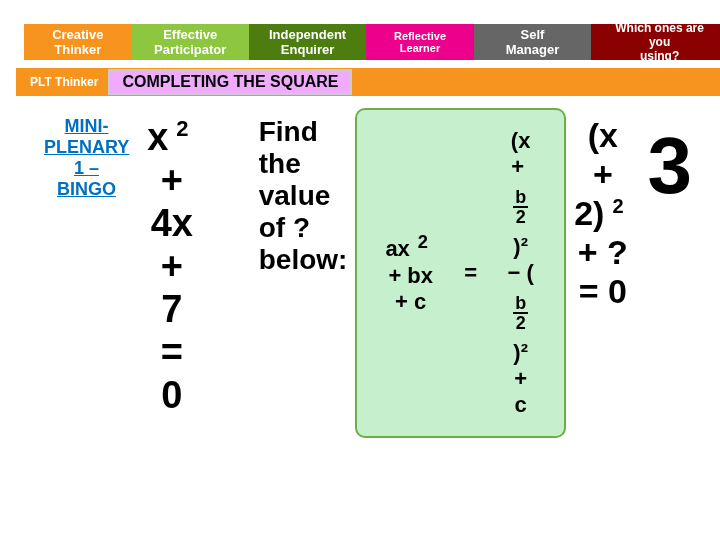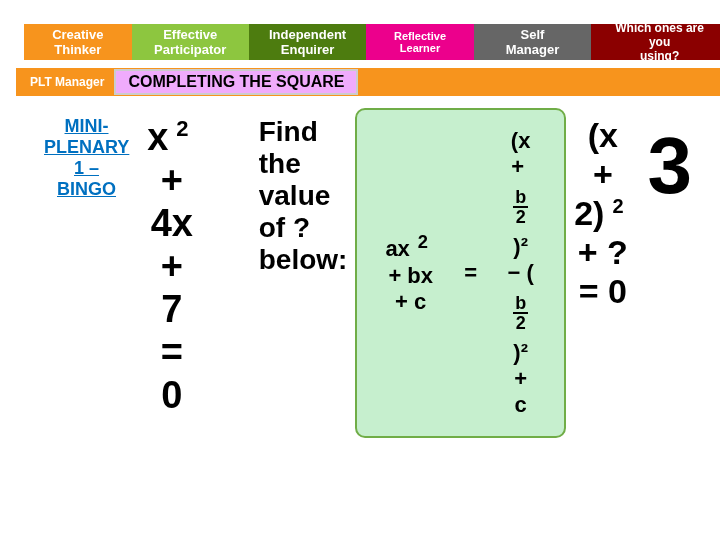--- a/index.html
+++ b/index.html
@@ -200,21 +200,21 @@
   </div>
   <div class="nav-item nav-self">
     <span>Self<br>Manager</span>
   </div>
   <div class="nav-item nav-team">
     <span>Which ones are you<br>using?</span>
   </div>
 </div>
 
 <div class="plt-bar">
-  <span class="plt-label">PLT Manager</span>
+  <span class="plt-label">PLT Thinker</span>
   <span class="completing-box">COMPLETING THE SQUARE</span>
 </div>
 
 <div class="main-content">
   <div class="mini-plenary">MINI-PLENARY 1 – BINGO</div>
 
   <div class="equation-main">
     x<sup>2</sup> + 4x + 7 = 0
   </div>
 

